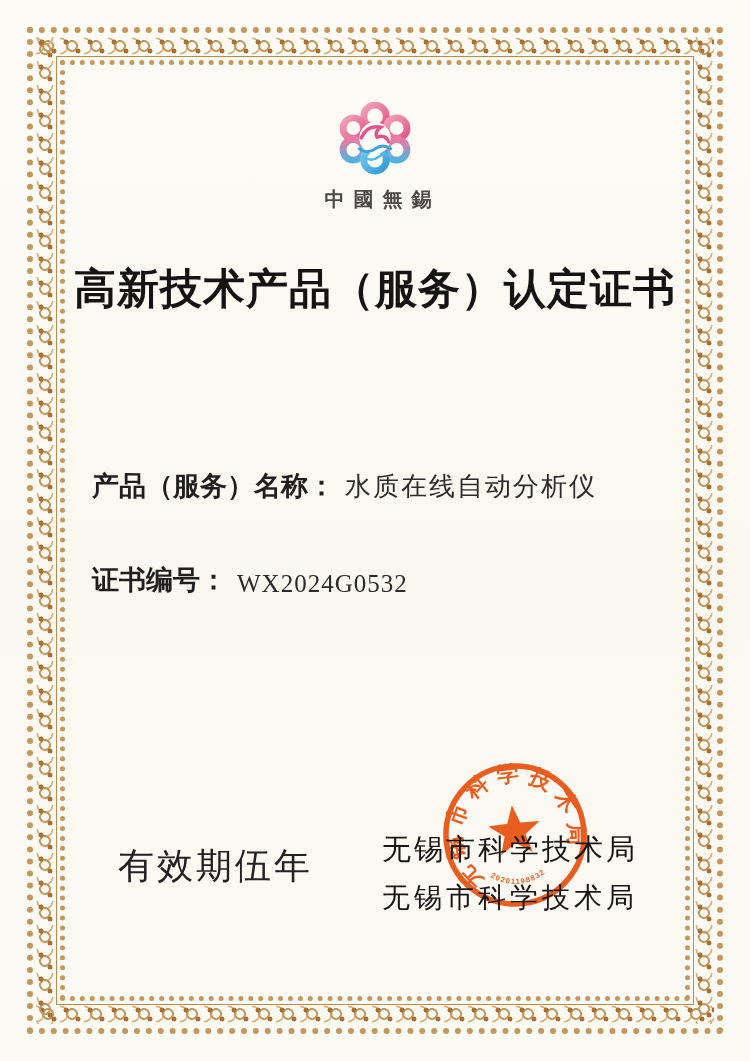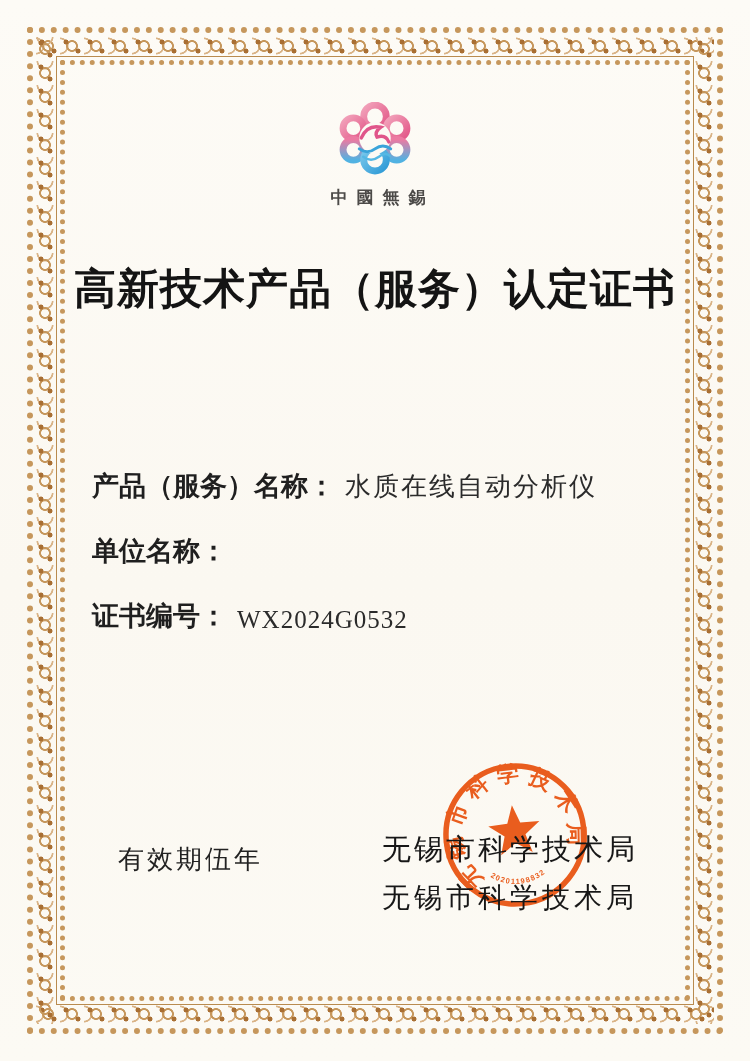--- a/index.html
+++ b/index.html
@@ -34,21 +34,21 @@
       radial-gradient(circle 2.6px at 14px 18px, #a96f33 95%, transparent),
       radial-gradient(circle 7px at 9px 12px, transparent 3.6px, #c6975c 4.2px, #c6975c 5.6px, transparent 6.2px),
       radial-gradient(circle 9px at 9px 0px, transparent 6.4px, #d9b386 7px, #d9b386 8.2px, transparent 8.8px);
     background-size:19px 24px;background-repeat:repeat-y;
   }
   .orn.left{left:36px;} .orn.right{right:36px;}
 
   
   .logo-wrap{position:absolute;top:102px;left:0;width:100%;text-align:center;}
   .logo-cn{
-    margin-top:4px;font-size:17px;letter-spacing:9px;color:#4c4a48;
+    margin-top:4px;font-size:20px;letter-spacing:9px;color:#4c4a48;
     font-weight:bold;font-family:"Liberation Serif","DejaVu Serif",serif;padding-left:15px;
   }
   .logo-en{
     margin-top:1px;font-size:10px;letter-spacing:3px;color:#a8875e;
     font-family:"Liberation Serif","DejaVu Serif",serif;
   }
 
   
   .cert-title{
     position:absolute;top:226px;left:0;width:100%;
@@ -65,21 +65,21 @@
   }
   .field-value{
     margin-left:10px;font-size:26px;color:#2b2b2b;letter-spacing:2px;
     font-family:Liberation Serif, serif;white-space:nowrap;
   }
   .field-value.latin{font-size:25px;letter-spacing:1px;margin-top:6px;}
 
   
   .validity{
     position:absolute;left:118px;top:842px;
-    font-size:26px;letter-spacing:3px;color:#222;text-align:right;
+    font-size:36px;letter-spacing:3px;color:#222;text-align:right;
   }
   .issuer-block{position:absolute;left:370px;top:830px;width:280px;text-align:center;z-index:3;}
   .issuer-line{font-size:29px;letter-spacing:3px;color:#171717;}
   .date-line{margin-top:9px;font-size:28px;letter-spacing:4px;color:#171717;}
 
   
   .seal{position:absolute;left:440px;top:760px;z-index:2;opacity:.93;}
 </style>
 </head>
 <body>
@@ -125,21 +125,20 @@
   </div>
 
   <div class="cert-title">高新技术产品（服务）认定证书</div>
 
   <div class="fields">
     <div class="field-row">
       <span class="field-label">产品（服务）名称：</span>
       <span class="field-value">水质在线自动分析仪</span>
     </div>
     <div class="field-row">
-      <span class="field-label">单位名称：</span>
     </div>
     <div class="field-row">
       <span class="field-label">证书编号：</span>
       <span class="field-value latin">WX2024G0532</span>
     </div>
   </div>
 
   <div class="validity">有效期伍年</div>
 
   <div class="issuer-block">

